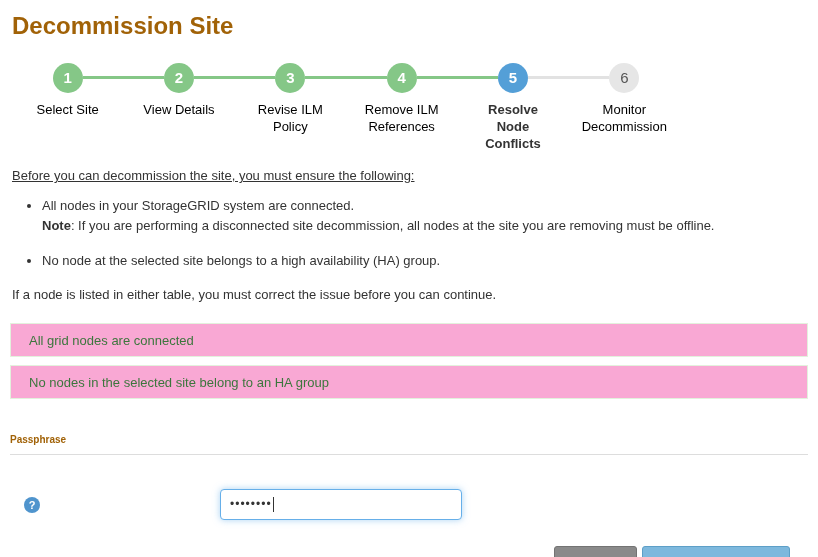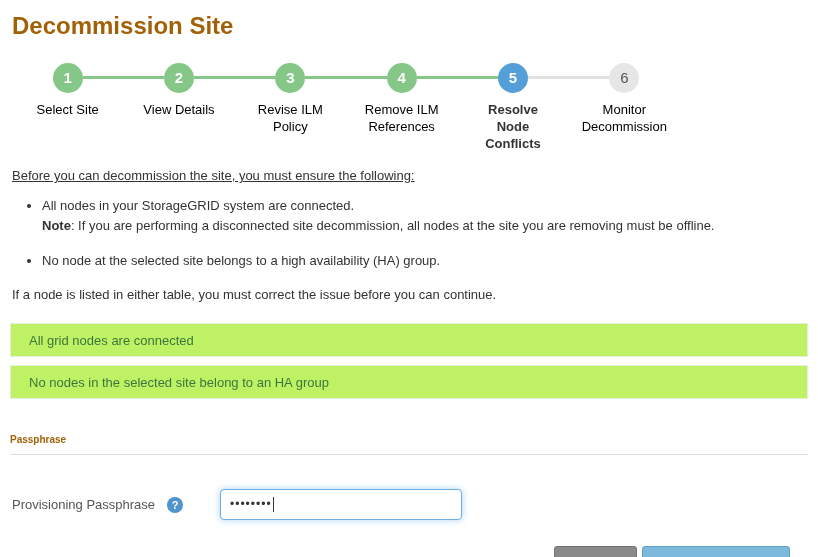--- a/index.html
+++ b/index.html
@@ -62,21 +62,21 @@
   .intro-lead { font-size: 13px; margin: 16px 0 0 2px; text-decoration: underline; }
   .req-list { margin: 13px 0 0 2px; padding-left: 30px; font-size: 13px; }
   .req-list li { margin-bottom: 15px; line-height: 20px; }
   .req-list li:last-child { margin-bottom: 16px; }
   .intro-footer { font-size: 13px; margin: 16px 0 0 2px; }
 
   
   .banner {
     height: 34px;
     margin-top: 8px;
-    background: #bef264;
+    background: #f9a8d4;
     border: 1px solid #e3f1dd;
     display: flex;
     align-items: center;
     padding-left: 18px;
     font-size: 13px;
     color: #3c763d;
   }
   .banner.first { margin-top: 21px; }
 
   
@@ -206,21 +206,20 @@
   <span>All grid nodes are connected</span>
 </div>
 <div class="banner">
   <span>No nodes in the selected site belong to an HA group</span>
 </div>
 
 <h2 class="section-heading">Passphrase</h2>
 
 <div class="form-row">
   <div class="form-label-wrap">
-    <span>Provisioning Passphrase</span>
     <span class="help-icon">?</span>
   </div>
   <div class="pass-input">
     <span class="pass-dots">••••••••</span>
       <span class="caret"></span>
   </div>
 </div>
 
 <div class="actions">
   <button class="btn btn-secondary">Previous</button>

